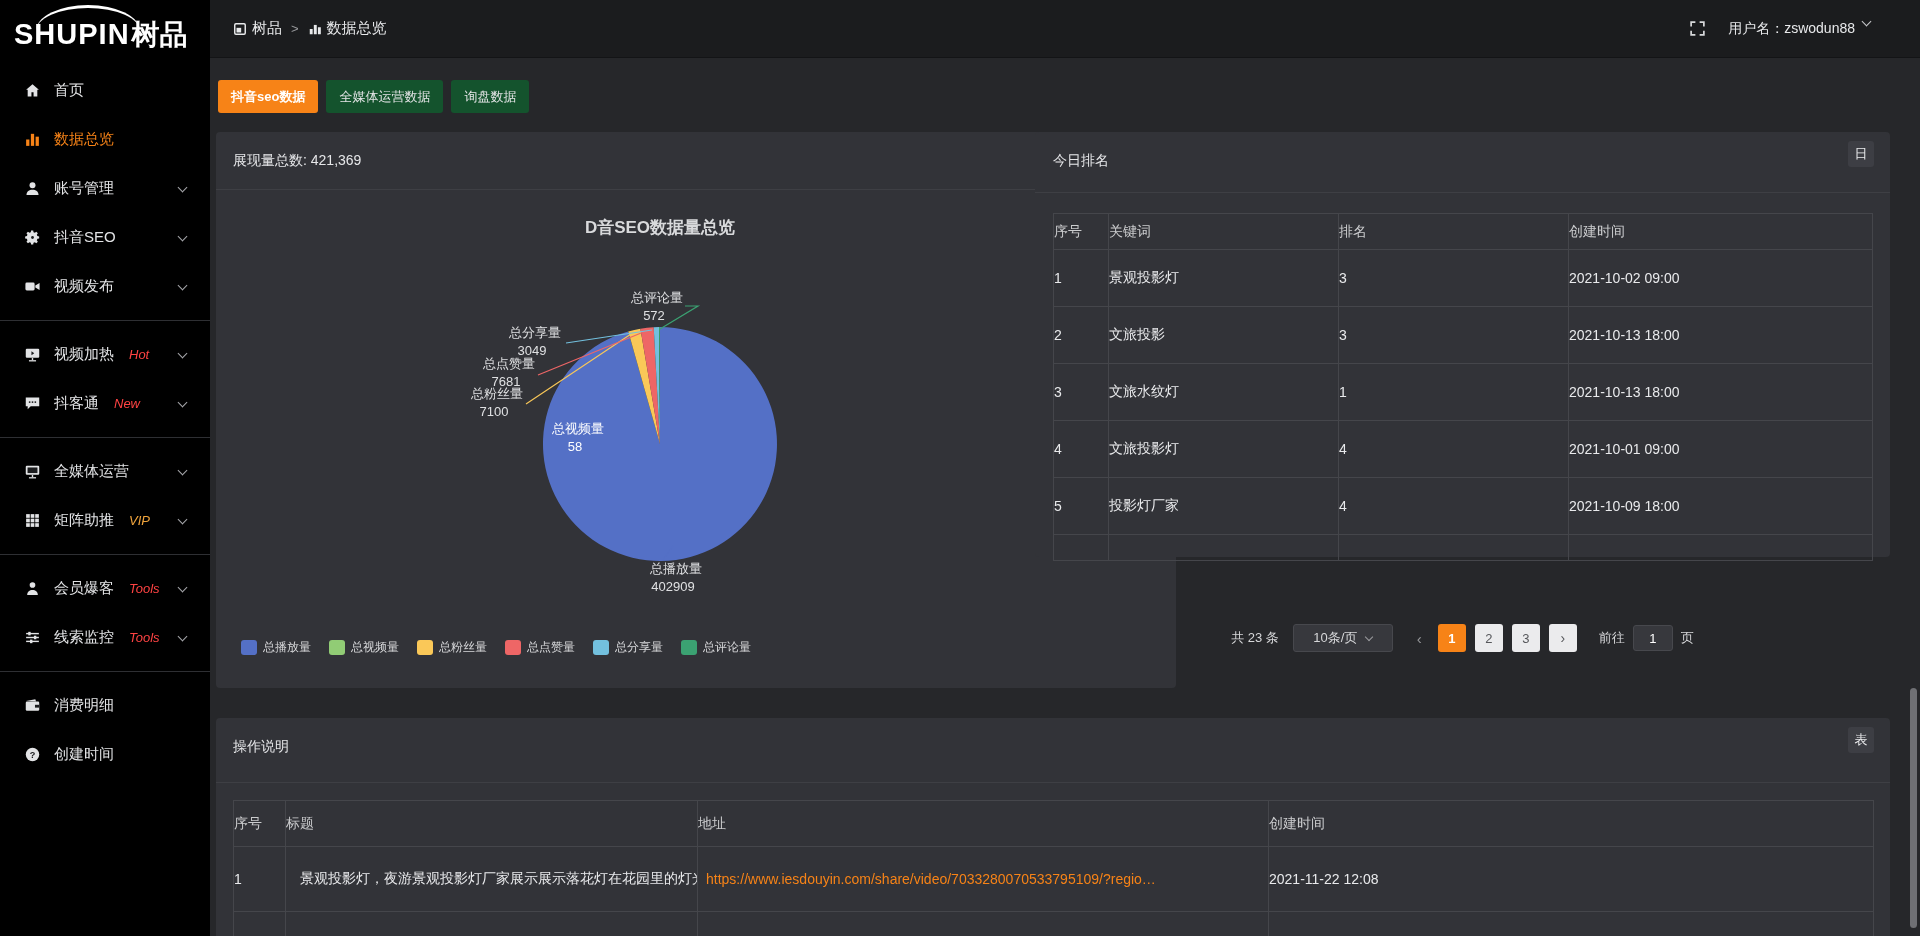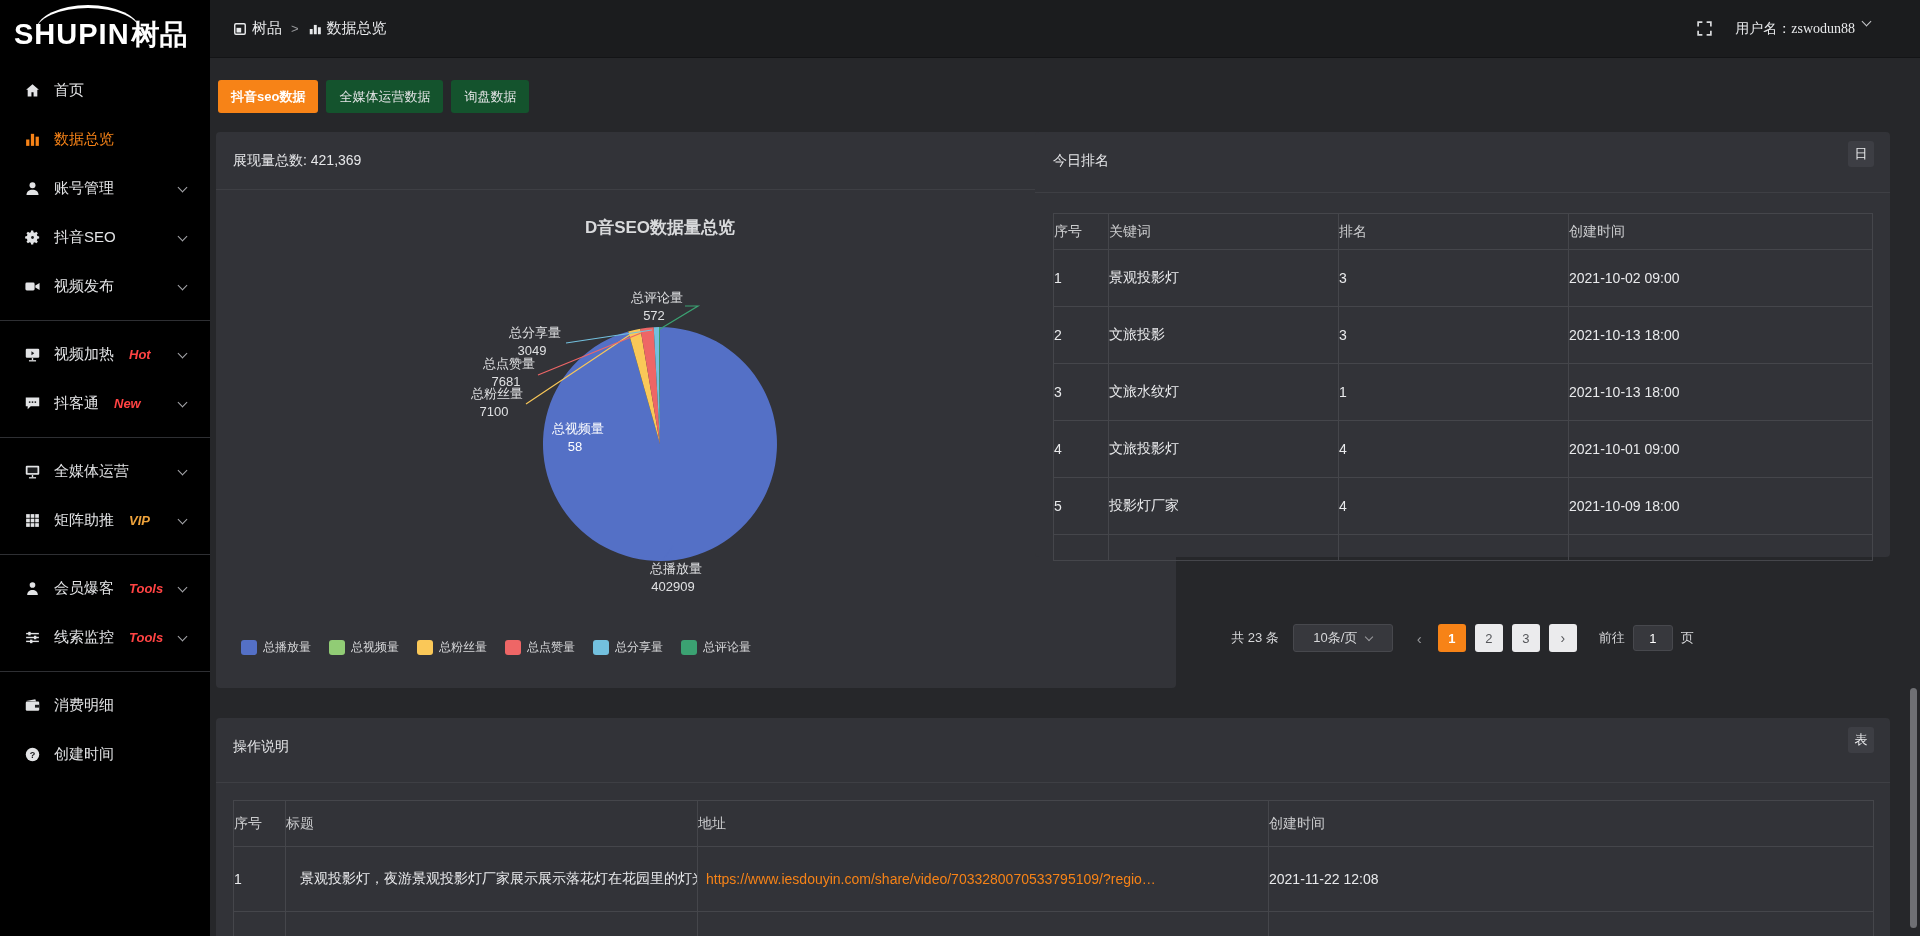--- a/index.html
+++ b/index.html
@@ -11,37 +11,37 @@
   #sidebar { position:absolute; left:0; top:0; width:210px; height:936px; background:#000000; z-index:30; }
   .logo { position:relative; height:66px; padding:16px 0 0 14px; color:#fff; white-space:nowrap; }
   .logo-arc { position:absolute; left:36px; top:5px; width:104px; height:26px;
     border-top:3px solid #fff; border-radius:50% 50% 0 0 / 100% 100% 0 0; }
   .logo-en { font-size:29px; font-weight:800; letter-spacing:1px; }
   .logo-cn { font-size:28px; font-weight:800; margin-left:2px; }
   .s-item { position:relative; height:49px; display:flex; align-items:center; padding:0 20px 0 24px;
     color:#e2e3e5; font-size:15px; cursor:pointer; }
   .s-item svg { width:17px; height:17px; margin-right:13px; flex:none; }
   .s-item.active { color:#f78317; }
-  .s-badge { margin-left:15px; font-size:13px; font-style:italic; font-weight:bold; }
+  .s-badge { margin-left:15px; font-size:13px; font-style:italic; font-weight:normal; }
   .s-chev { position:absolute; right:24px; top:50%; width:7px; height:7px; margin-top:-5px;
     border-right:1.5px solid #a6a7ab; border-bottom:1.5px solid #a6a7ab; transform:rotate(45deg); }
   .s-div { height:1px; background:#2e2f33; margin:9px 0; }
 
   
   #header { position:absolute; left:210px; top:0; right:0; height:58px; background:#1b1c1e;
     border-bottom:1px solid #131416; display:flex; align-items:center; z-index:20; }
   .crumbs { display:flex; align-items:center; margin-left:23px; color:#e8e9eb; font-size:15px; }
   .crumb { display:flex; align-items:center; cursor:pointer; }
   .crumb svg { width:14px; height:14px; margin-right:5px; }
   .crumb-sep { color:#98999c; margin:0 9px; font-size:13px; }
   .header-right { margin-left:auto; display:flex; align-items:center; margin-right:50px; color:#e8e9eb; font-size:14px; }
   .fs-icon { width:17px; height:17px; margin-right:22px; cursor:pointer; }
   .user-chev { width:7px; height:7px; margin:-2px 0 0 8px; border-right:1.5px solid #c9cacd;
     border-bottom:1.5px solid #c9cacd; transform:rotate(45deg); display:inline-block; }
-  .user-entry { display:flex; cursor:pointer;font-family:Liberation Serif, serif; }
+  .user-entry { display:flex; cursor:pointer; }
 
   
   #content { position:absolute; left:210px; top:58px; right:0; bottom:0; background:#26272a; overflow:hidden; }
   #tab-bar { position:absolute; left:8px; top:22px; display:flex; }
   .tab-btn { height:33px; padding:0 13px; margin-right:8px; border-radius:3px; background:#14532d;
     color:#e3e4e6; font-size:13px; display:flex; align-items:center; cursor:pointer; }
   .tab-btn.active { background:#f78317; color:#fff; font-weight:bold; }
 
   .card { position:absolute; background:#323338; border-radius:4px; }
   .card-head-title { position:absolute; left:17px; top:20px; font-size:14px; color:#e6e7e9; }

